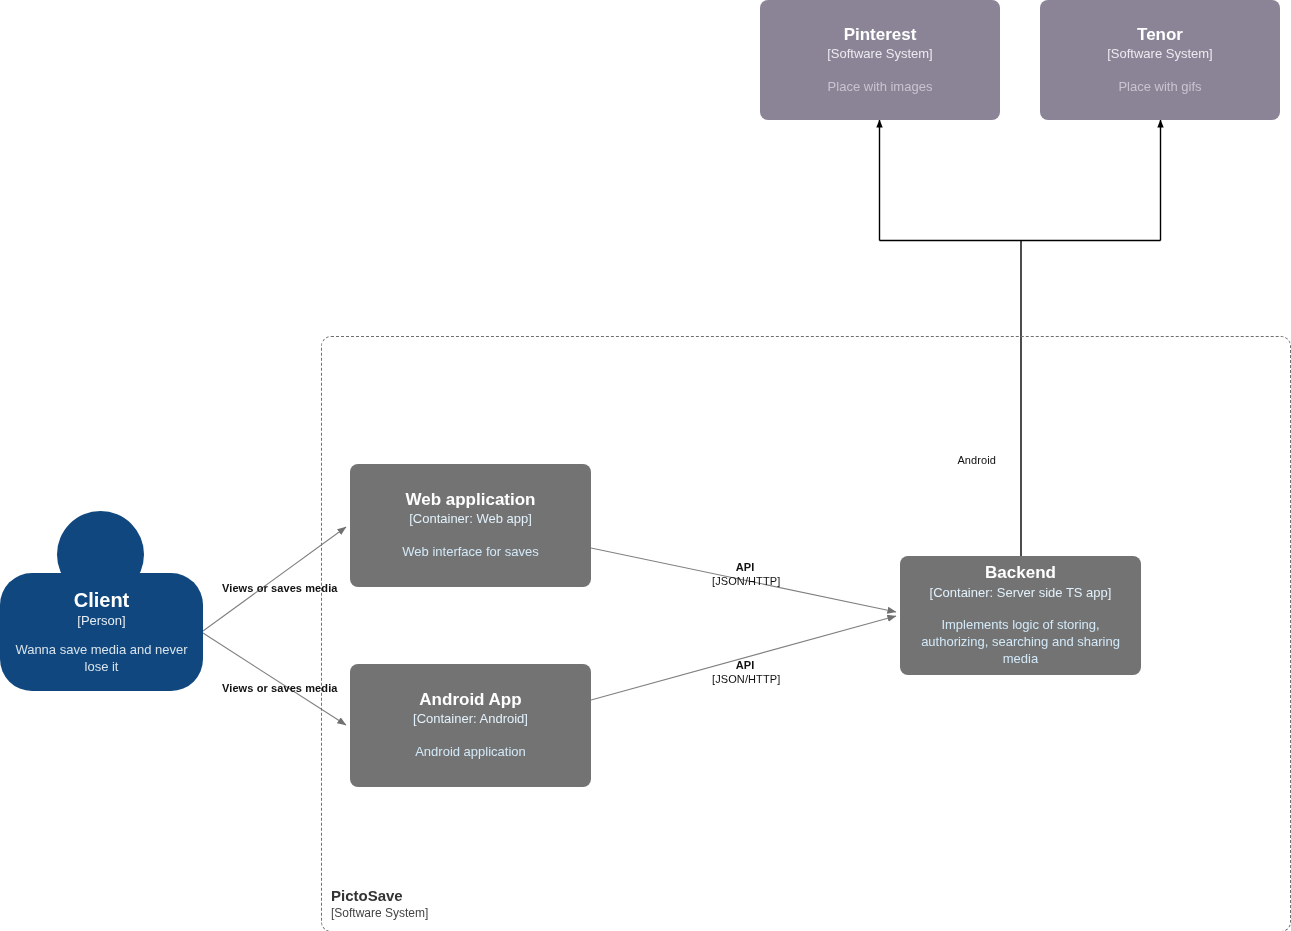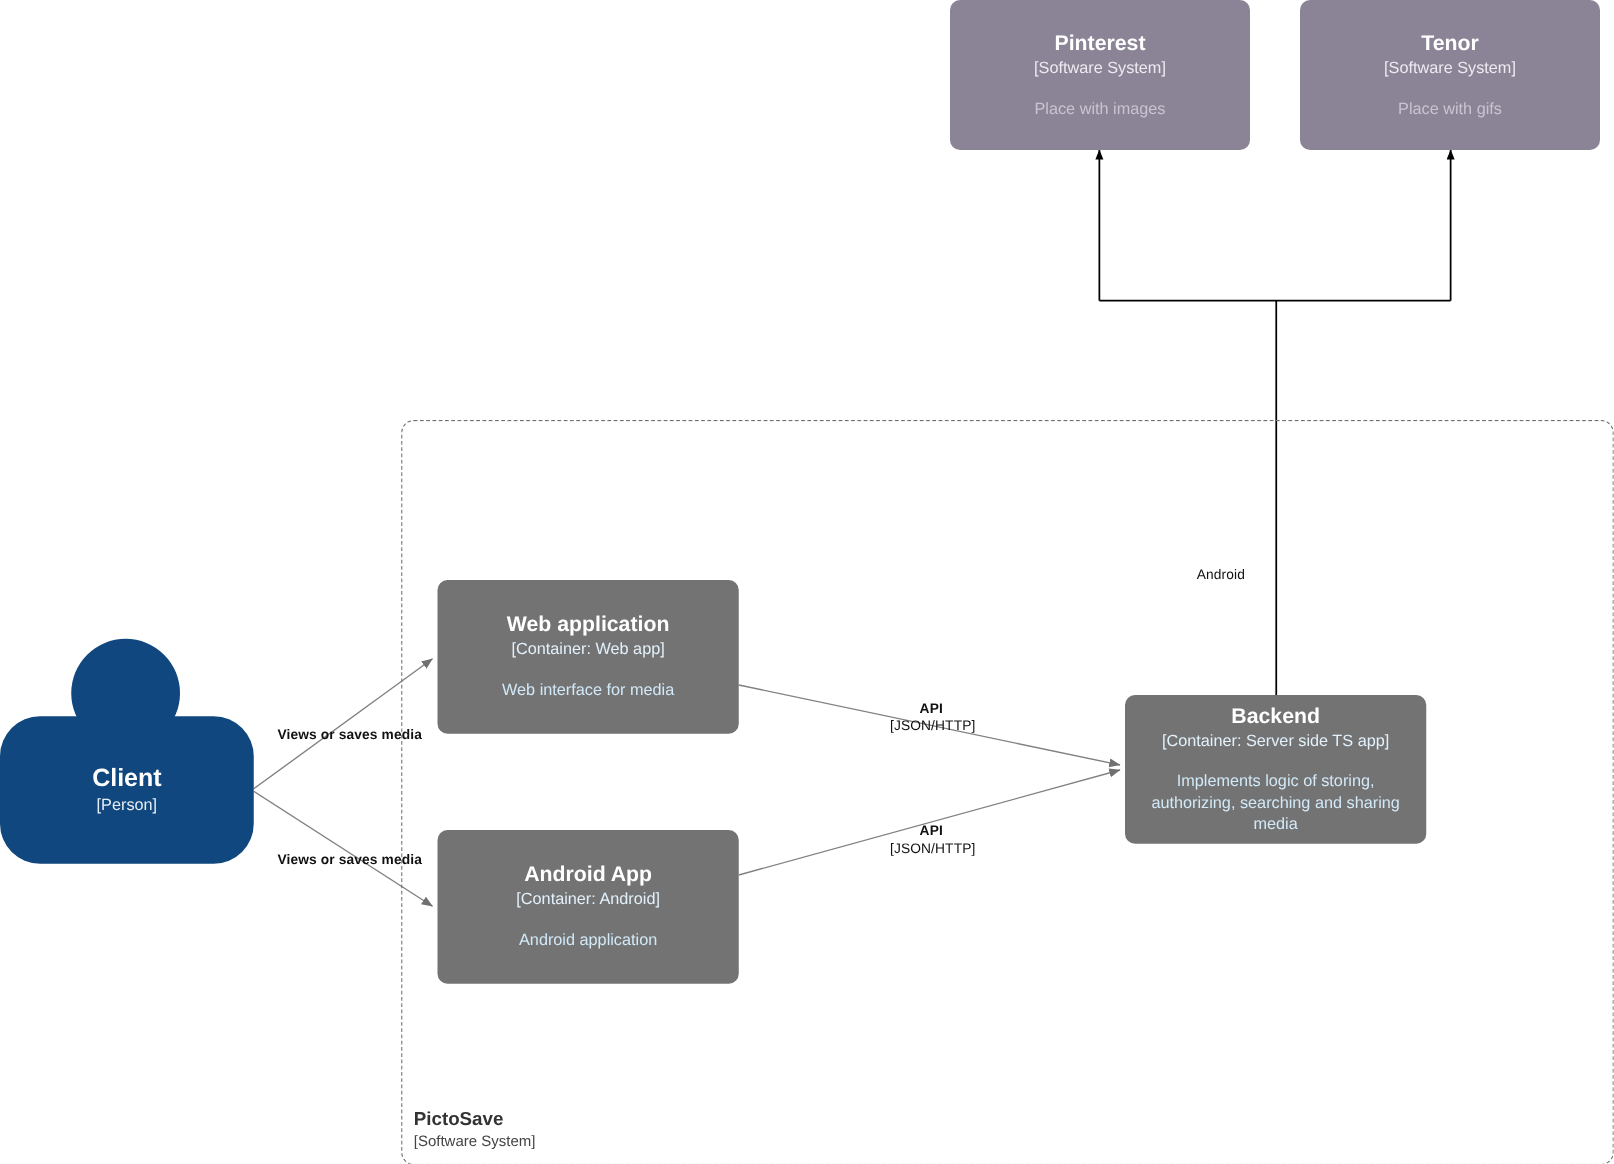--- a/index.html
+++ b/index.html
@@ -237,27 +237,28 @@
     <div class="n-title">Tenor</div>
     <div class="n-type">[Software System]</div>
     <div class="n-desc">Place with gifs</div>
   </div>
 
   <div class="person" style="left:0px; top:511px; width:203px; height:180px;">
     <div class="head" style="left:57px; top:0px; width:87px; height:87px;"></div>
     <div class="body" style="left:0px; top:62px; width:203px; height:118px;">
       <div class="n-title">Client</div>
       <div class="n-type">[Person]</div>
+      <div class="n-desc">Wanna save media and never lose it</div>
     </div>
   </div>
 
   <div class="node container" style="left:350px; top:464px; width:241px; height:123px;">
     <div class="n-title">Web application</div>
     <div class="n-type">[Container: Web app]</div>
-    <div class="n-desc">Web interface for media</div>
+    <div class="n-desc">Web interface for saves</div>
   </div>
 
   <div class="node container" style="left:350px; top:664px; width:241px; height:123px;">
     <div class="n-title">Android App</div>
     <div class="n-type">[Container: Android]</div>
     <div class="n-desc">Android application</div>
   </div>
 
   <div class="node container" style="left:900px; top:556px; width:241px; height:119px;">
     <div class="n-title">Backend</div>

